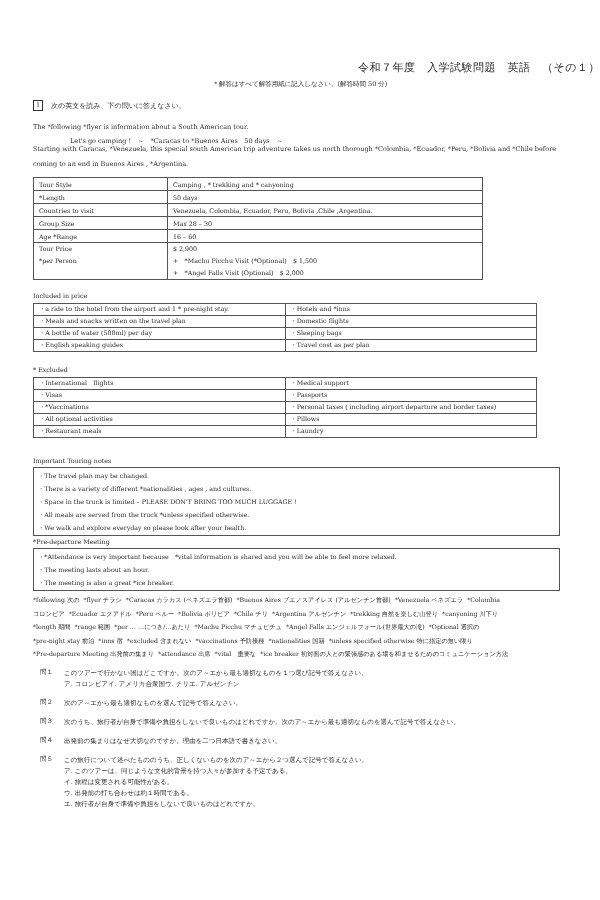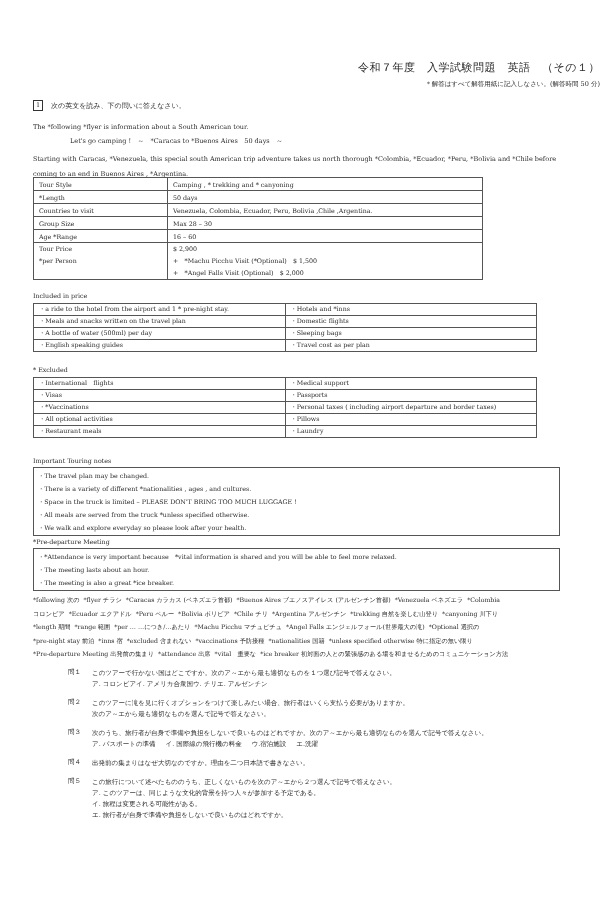--- a/index.html
+++ b/index.html
@@ -3,26 +3,26 @@
 <meta charset="utf-8">
 <style>
   html, body { margin: 0; padding: 0; background: #ffffff; }
   body {
     width: 600px; height: 900px; position: relative; overflow: hidden;
     font-family: "DejaVu Serif", "Liberation Serif", serif;
     color: #2a2a2a;
   }
   .abs { position: absolute; }
   .title { top: 60px; left: 0; width: 600px; text-align: right; font-size: 11px; letter-spacing: 0.5px; }
-  .subtitle { top: 80px; left: 0; width: 600px; text-align: right; font-size: 6.5px; }
+  .subtitle { top: 80px; left: 0; width: 600px; text-align: center; font-size: 6.5px; }
   .q-heading { top: 100px; left: 33px; font-size: 7px; display: flex; align-items: center; gap: 8px; }
   .q-num { display: inline-block; border: 1px solid #333; width: 8px; height: 9px; line-height: 9px; text-align: center; font-size: 6.5px; }
   .intro1 { top: 123px; left: 33px; font-size: 6.5px; }
   .intro2 { top: 137px; left: 70px; font-size: 6.5px; }
-  .intro3 { top: 152px; left: 33px; font-size: 6.5px; width: 540px; line-height: 15px; }
+  .intro3 { top: 142px; left: 33px; font-size: 6.5px; width: 540px; line-height: 15px; }
   table { border-collapse: collapse; font-size: 6.3px; }
   td { border: 1px solid #555; padding: 0 5px; height: 12px; vertical-align: middle; }
   .info-table { top: 177px; left: 33px; width: 450px; }
   .info-table td:first-child { width: 123px; }
   .price-cell div { height: 12px; line-height: 12px; }
   .section-label { font-size: 6.3px; }
   .inc-label { top: 292px; left: 33px; }
   .inc-table { top: 303px; left: 33px; width: 504px; }
   .inc-table td { width: 50%; height: 11px; }
   .exc-label { top: 366px; left: 33px; }
@@ -31,21 +31,21 @@
   .notes-label { top: 457px; left: 33px; }
   .notes-box { top: 467px; left: 33px; width: 527px; border: 1px solid #555; padding: 1px 4px; box-sizing: border-box; font-size: 6.3px; }
   .notes-box div { height: 13px; line-height: 13px; }
   .meet-label { top: 538px; left: 33px; }
   .meet-box { top: 548px; left: 33px; width: 527px; border: 1px solid #555; padding: 1px 4px; box-sizing: border-box; font-size: 6.3px; }
   .meet-box div { height: 13px; line-height: 13px; }
   .gloss { top: 593px; left: 33px; width: 540px; font-size: 6.2px; line-height: 13.5px; }
   .gloss span { margin-right: 4px; }
   .questions { top: 668px; left: 40px; width: 520px; font-size: 6.5px; }
   .question { display: flex; margin-bottom: 8px; }
-  .question .qlabel { width: 24px; flex: none; margin-left: 28px; }
+  .question .qlabel { width: 24px; flex: none; }
   .question .qbody div { line-height: 11px; }
   .question .choices { display: flex; }
 </style>
 </head>
 <body>
 
 <div class="abs title">令和７年度　入学試験問題　英語　（その１）</div>
 <div class="abs subtitle">＊解答はすべて解答用紙に記入しなさい。(解答時間 50 分)</div>
 
 <div class="abs q-heading">
@@ -174,44 +174,38 @@
         <span>ア. コロンビア</span>
         <span>イ. アメリカ合衆国</span>
         <span>ウ. チリ</span>
         <span>エ. アルゼンチン</span>
       </div>
     </div>
   </div>
   <div class="question">
     <div class="qlabel">問２</div>
     <div class="qbody">
-      <div>このツアーに滝を見に行くオプションをつけて楽しみたい場合、旅行者はいくら支払う必要がありますか。</div>
       <div>次のア～エから最も適切なものを選んで記号で答えなさい。</div>
     </div>
   </div>
   <div class="question">
     <div class="qlabel">問３</div>
     <div class="qbody">
       <div>次のうち、旅行者が自身で準備や負担をしないで良いものはどれですか。次のア～エから最も適切なものを選んで記号で答えなさい。</div>
-      <div class="choices" style="gap:10px">
-        <span>ア. パスポートの準備</span>
-        <span>イ. 国際線の飛行機の料金</span>
-        <span>ウ.宿泊施設</span>
-        <span>エ.洗濯</span>
-      </div>
     </div>
   </div>
   <div class="question">
     <div class="qlabel">問４</div>
     <div class="qbody">
       <div>出発前の集まりはなぜ大切なのですか。理由を二つ日本語で書きなさい。</div>
     </div>
   </div>
   <div class="question">
     <div class="qlabel">問５</div>
     <div class="qbody">
       <div>この旅行について述べたもののうち、正しくないものを次のア～エから２つ選んで記号で答えなさい。</div>
       <div>ア. このツアーは、同じような文化的背景を持つ人々が参加する予定である。</div>
       <div>イ. 旅程は変更される可能性がある。</div>
+      <div>ウ. 出発前の打ち合わせは約１時間である。</div>
       <div>エ. 旅行者が自身で準備や負担をしないで良いものはどれですか。</div>
     </div>
   </div>
 </div>
 
 </body></html>

